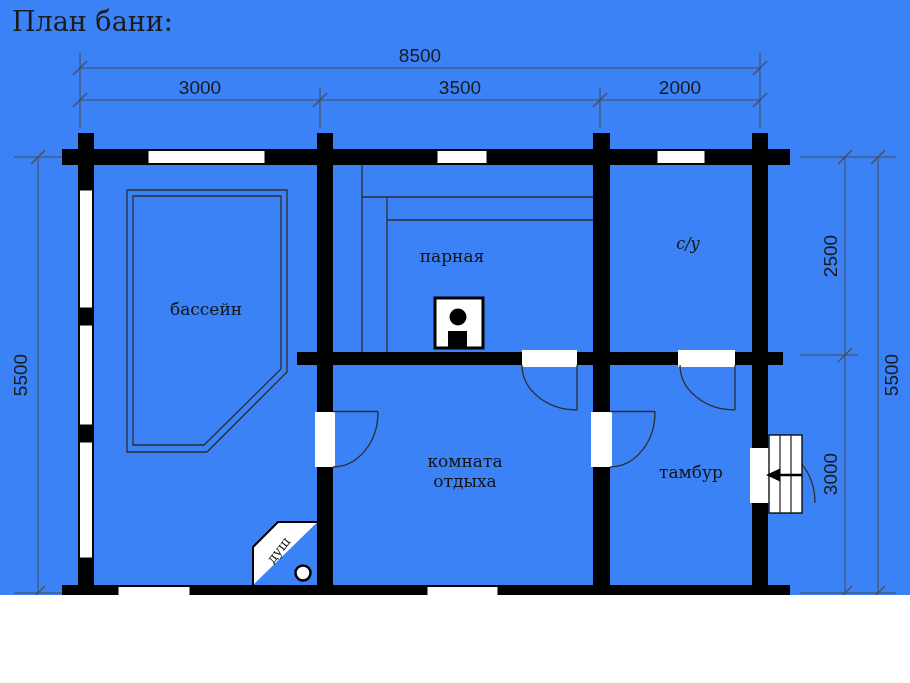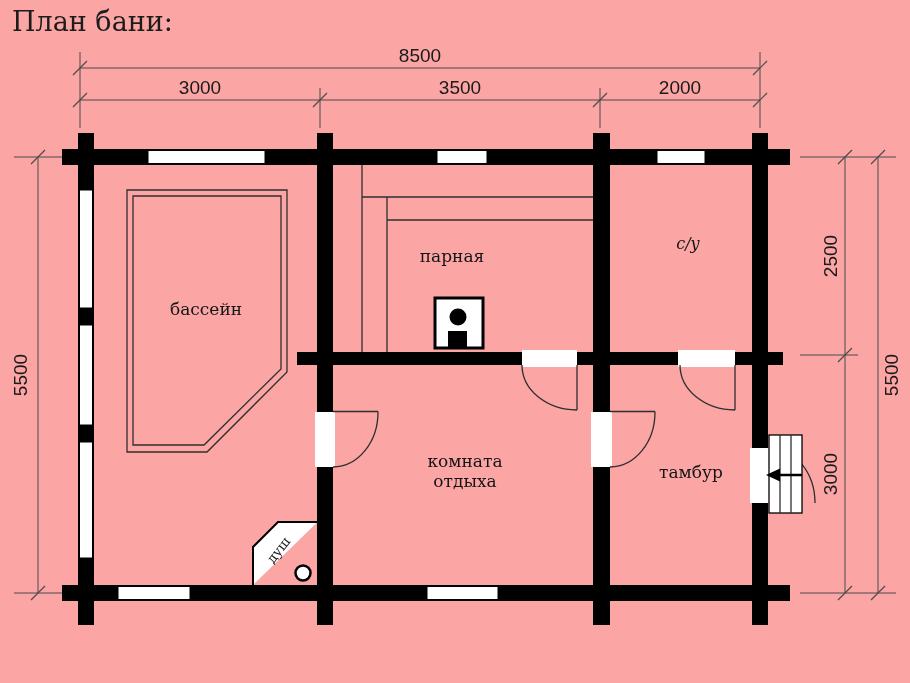--- a/index.html
+++ b/index.html
@@ -1,16 +1,16 @@
 <!DOCTYPE html>
 <html><head>
 <meta charset="utf-8">
 <style>
   html,body{margin:0;padding:0;background:#ffffff;}
-  .stage{position:relative;width:910px;height:683px;background:#fca5a5;overflow:hidden;}
+  .stage{position:relative;width:910px;height:595px;background:#3b82f6;overflow:hidden;}
   svg{display:block;}
   .wall{fill:#000000;stroke:none;}
   .opening{fill:#ffffff;stroke:none;}
   .window{fill:#ffffff;stroke:#000000;stroke-width:1;}
   .thin{fill:none;stroke:#2e2e2e;stroke-width:1.3;}
   .door{fill:none;stroke:#2e2e2e;stroke-width:1.3;}
   .dim{fill:none;stroke:#4a4a4a;stroke-width:1;}
   .tick{fill:none;stroke:#4a4a4a;stroke-width:1.2;}
   .dim-text{font-family:"Liberation Sans",sans-serif;font-size:19px;fill:#1a1a1a;text-anchor:middle;}
   .room-text{font-family:"DejaVu Serif",serif;font-size:17px;fill:#141414;text-anchor:middle;}

